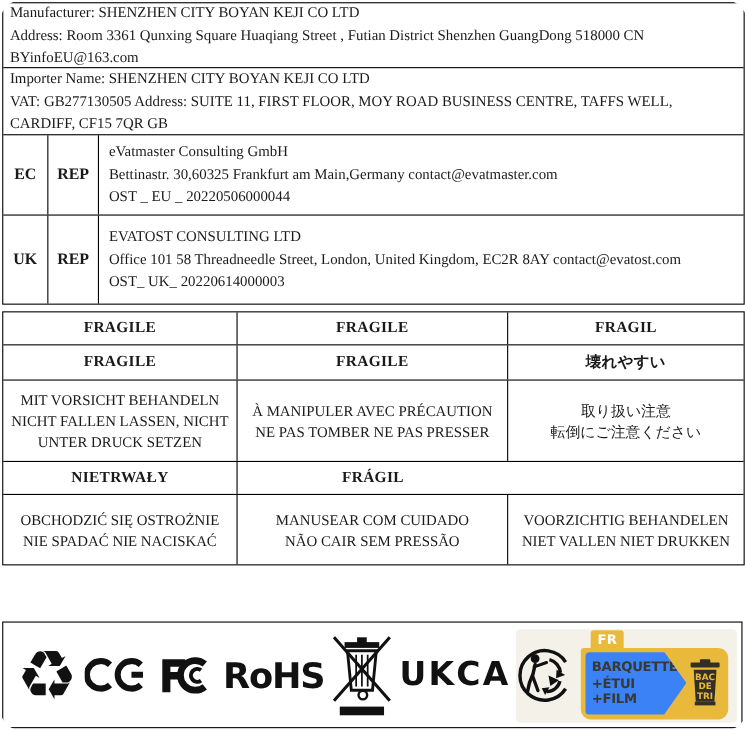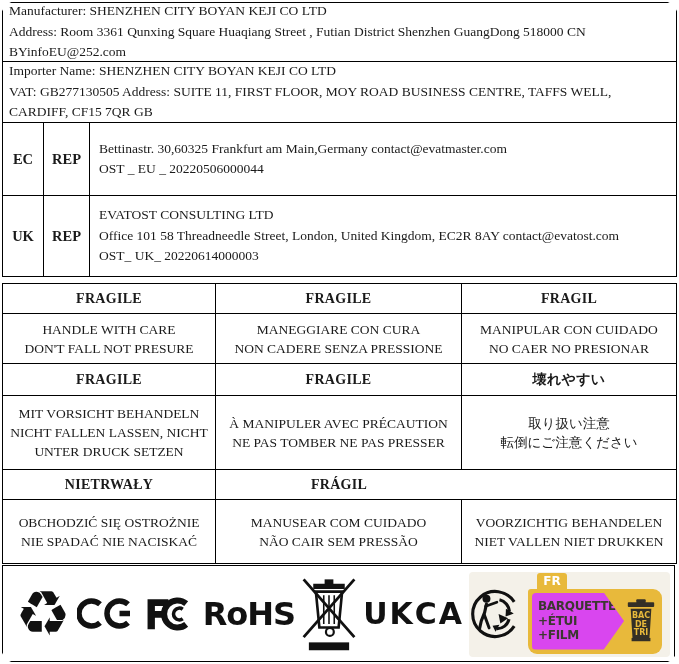--- a/index.html
+++ b/index.html
@@ -50,81 +50,68 @@
   .ukca { font-family:"DejaVu Sans",sans-serif; font-weight:bold; font-size:30px; line-height:25px;
           letter-spacing:2px; color:var(--ink); text-align:center; }
   
   .fr-label { position:relative; width:134px; height:84px; z-index:1; font-family:"DejaVu Sans",sans-serif; }
   .fr-tab { position:absolute; left:9px; top:1px; width:30px; height:17px; background:var(--yellow);
             color:#fff; font-weight:bold; font-size:12px; display:flex; align-items:center;
             justify-content:center; border-radius:3px 3px 0 0; }
   .fr-body { position:absolute; left:0; top:17px; width:134px; height:65px; background:var(--yellow);
              border-radius:9px; border-top-left-radius:3px; display:flex; padding:4px;
              box-sizing:border-box; }
-  .fr-white { flex:1; background:#d946ef; clip-path:polygon(0 0,78% 0,100% 50%,78% 100%,0 100%);
+  .fr-white { flex:1; background:#3b82f6; clip-path:polygon(0 0,78% 0,100% 50%,78% 100%,0 100%);
               display:flex; flex-direction:column; justify-content:center; padding-left:6px;
               border-radius:4px 0 0 4px; }
   .fr-line { font-weight:bold; font-size:12px; line-height:14.5px; color:#3c3830; letter-spacing:-.3px; }
   .fr-bin { width:34px; display:flex; align-items:center; justify-content:center; }
   svg { display:block; }
 </style>
 </head>
 <body>
 
 <div class="doc">
 
   <div class="info-table">
     <div class="info-row row-manu">
       <div class="line">Manufacturer: SHENZHEN CITY BOYAN KEJI CO LTD</div>
       <div class="line">Address: Room 3361 Qunxing Square Huaqiang Street , Futian District Shenzhen GuangDong  518000  CN</div>
-      <div class="line">BYinfoEU@252.com</div>
+      <div class="line">BYinfoEU@163.com</div>
     </div>
     <div class="info-row row-importer">
       <div class="line">Importer Name:  SHENZHEN CITY BOYAN KEJI CO LTD</div>
       <div class="line">VAT: GB277130505 Address: SUITE 11, FIRST FLOOR, MOY ROAD BUSINESS CENTRE, TAFFS WELL,</div>
       <div class="line">CARDIFF, CF15 7QR GB</div>
     </div>
     <div class="info-row rep-row row-ec">
       <div class="rep-cell">EC</div>
       <div class="rep-cell reptxt">REP</div>
       <div class="rep-info">
+        <div class="line">eVatmaster Consulting GmbH</div>
         <div class="line">Bettinastr. 30,60325 Frankfurt am Main,Germany contact@evatmaster.com</div>
         <div class="line">OST _ EU _  20220506000044</div>
       </div>
     </div>
     <div class="info-row rep-row row-uk">
       <div class="rep-cell">UK</div>
       <div class="rep-cell reptxt">REP</div>
       <div class="rep-info">
         <div class="line">EVATOST CONSULTING LTD</div>
         <div class="line">Office 101 58 Threadneedle Street, London, United Kingdom, EC2R 8AY  contact@evatost.com</div>
         <div class="line">OST_ UK_ 20220614000003</div>
       </div>
     </div>
   </div>
 
   <div class="fragile-table">
     <div class="frow rh1">
       <div class="fcell c1 rh">FRAGILE</div>
       <div class="fcell c2 rh">FRAGILE</div>
       <div class="fcell c3 rh">FRAGIL</div>
-    </div>
-    <div class="frow rb1">
-      <div class="fcell c1">
-        <div class="fline">HANDLE WITH CARE</div>
-        <div class="fline">DON'T FALL NOT PRESURE</div>
-      </div>
-      <div class="fcell c2">
-        <div class="fline">MANEGGIARE CON CURA</div>
-        <div class="fline">NON CADERE SENZA PRESSIONE</div>
-      </div>
-      <div class="fcell c3">
-        <div class="fline">MANIPULAR CON CUIDADO</div>
-        <div class="fline">NO CAER NO PRESIONAR</div>
-      </div>
     </div>
     <div class="frow rh2">
       <div class="fcell c1 rh">FRAGILE</div>
       <div class="fcell c2 rh">FRAGILE</div>
       <div class="fcell c3 rh">壊れやすい</div>
     </div>
     <div class="frow rb2">
       <div class="fcell c1">
         <div class="fline">MIT VORSICHT BEHANDELN</div>
         <div class="fline">NICHT FALLEN LASSEN, NICHT</div>

